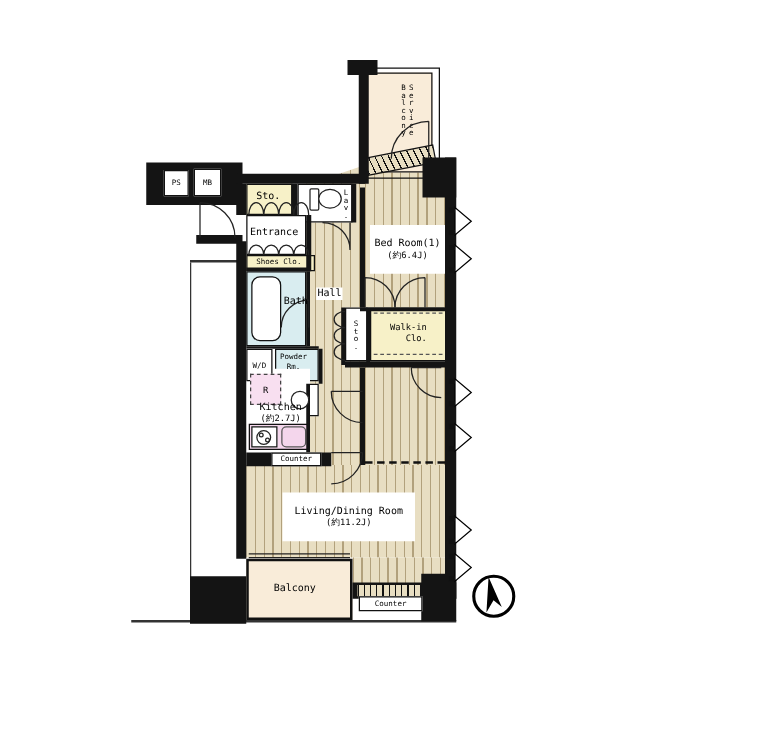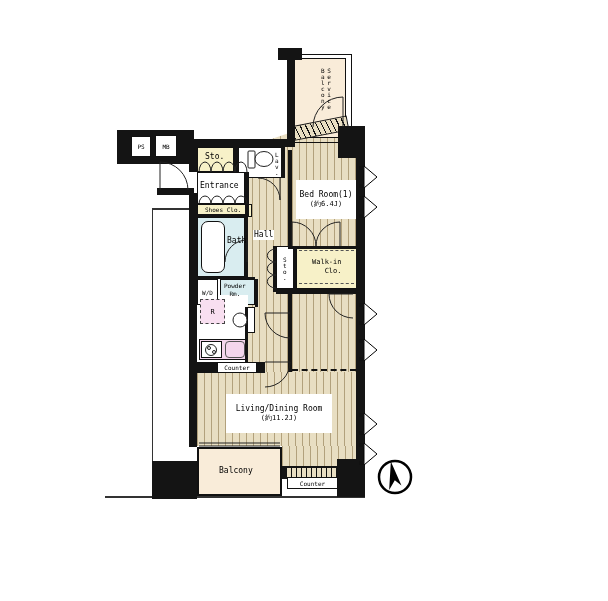--- a/index.html
+++ b/index.html
@@ -190,15 +190,19 @@
   <div class="lbl vtext t6 nobg" style="left:280px;top:254px;height:28px;">Sto.</div>
 
   <div class="lbl" style="left:296px;top:180px;width:58px;">
     <span>Bed Room(1)</span>
     <span class="size">(約6.4J)</span>
   </div>
   <div class="lbl" style="left:226px;top:394px;width:104px;">
     <span>Living/Dining Room</span>
     <span class="size">(約11.2J)</span>
   </div>
+  <div class="lbl nobg" style="left:201px;top:311px;width:45px;">
+    <span>Kitchen</span>
+    <span class="size">(約2.7J)</span>
+  </div>
   <div class="lbl nobg" style="left:218px;top:466px;">Balcony</div>
 
 </div>
 
 </body></html>

